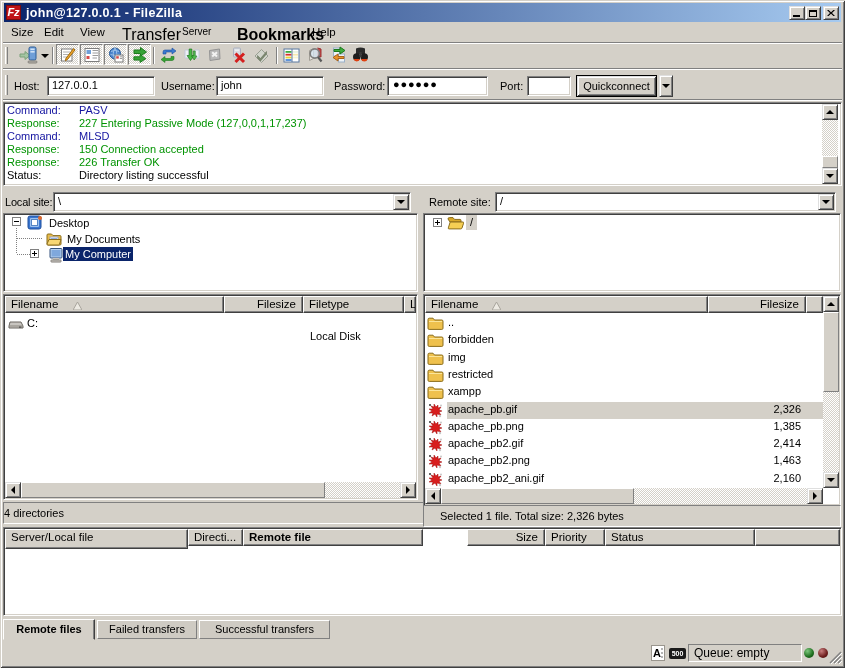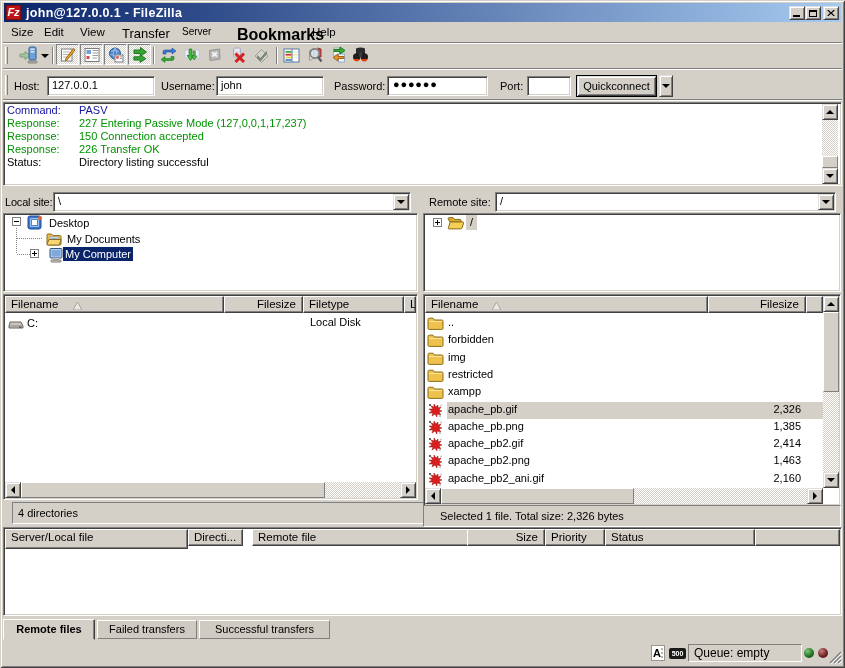--- a/index.html
+++ b/index.html
@@ -44,21 +44,21 @@
   </div>
 <div class="abs sbtn" style="left:823px;top:6px;width:16px;height:14px;">
     <svg width="8" height="7" viewBox="0 0 8 7">
       <path d="M0 0 L3 3 L0 6 L1.6 6 L4 3.8 L6.4 6 L8 6 L5 3 L8 0 L6.4 0 L4 2.2 L1.6 0 Z" fill="#000"></path>
     </svg>
   </div>
 
 <div class="abs" style="left:11px;top:26px;font-size:11.5px;">Size</div>
 <div class="abs" style="left:44px;top:26px;font-size:11.5px;">Edit</div>
 <div class="abs" style="left:80px;top:26px;font-size:11.5px;">View</div>
-<div class="abs" style="left:122px;top:26px;font-size:13px;">Transfer</div>
+<div class="abs" style="left:122px;top:26px;font-size:16px;">Transfer</div>
 <div class="abs" style="left:182px;top:26px;font-size:10px;">Server</div>
 <div class="abs" style="left:237px;top:26px;font-size:16px;font-weight:bold;">Bookmarks</div>
 <div class="abs" style="left:312px;top:26px;font-size:11.5px;">Help</div>
 
 <div class="abs groove" style="left:3px;top:42px;width:839px;"></div>
 <div class="abs groove" style="left:3px;top:68px;width:839px;"></div>
 <div class="abs groove" style="left:3px;top:99px;width:839px;"></div>
 
 <div class="abs vgrip" style="left:5px;top:47px;height:17px;"></div>
 <div class="abs" id="ic-site" style="left:19px;top:46px;width:19px;height:19px;"><svg width="20" height="19" viewBox="0 0 20 19">
@@ -175,20 +175,21 @@
 <div class="abs sunk" style="left:527px;top:76px;width:44px;height:20px;"></div>
 <div class="abs" style="left:576px;top:75px;width:81px;height:22px;background:#d4d0c8;border:1px solid #000;box-shadow: inset 1px 1px 0 #dfdfdf, inset -1px -1px 0 #404040, inset 2px 2px 0 #fff, inset -2px -2px 0 #808080;text-align:center;line-height:20px;">Quickconnect</div>
 <div class="abs sbtn" style="left:659px;top:75px;width:14px;height:22px;">
     <div class="a-dn"></div>
   </div>
 
 <div class="abs sunk" style="left:3px;top:102px;width:839px;height:84px;"></div>
 <div class="abs" style="left:5px;top:104px;width:817px;line-height:13px;">
  <div><span style="color:#1414a0;display:inline-block;width:74px;padding-left:2px;">Command:</span><span style="color:#1414a0;">PASV</span></div>
  <div><span style="color:#009300;display:inline-block;width:74px;padding-left:2px;">Response:</span><span style="color:#009300;">227 Entering Passive Mode (127,0,0,1,17,237)</span></div>
+ <div><span style="color:#1414a0;display:inline-block;width:74px;padding-left:2px;">Command:</span><span style="color:#1414a0;">MLSD</span></div>
  <div><span style="color:#009300;display:inline-block;width:74px;padding-left:2px;">Response:</span><span style="color:#009300;">150 Connection accepted</span></div>
  <div><span style="color:#009300;display:inline-block;width:74px;padding-left:2px;">Response:</span><span style="color:#009300;">226 Transfer OK</span></div>
  <div><span style="display:inline-block;width:74px;padding-left:2px;">Status:</span><span>Directory listing successful</span></div>
 </div>
 
 <div class="abs dz" style="left:822px;top:104px;width:16px;height:80px;"></div>
 <div class="abs sbtn" style="left:822px;top:104px;width:16px;height:16px;">
     <div class="a-up"></div>
   </div>
 <div class="abs rais1" style="left:822px;top:156px;width:16px;height:12px;"></div>
@@ -255,32 +256,32 @@
 <div class="abs hcell" style="left:404px;top:296px;width:12px;height:17px;">L</div>
 <svg class="abs" style="left:73px;top:302px;" width="9" height="8">
     <polygon points="4.5,0 9,8 0,8" fill="#ece9e2" stroke="#a8a49c" stroke-width="1"></polygon>
   </svg>
 <div class="abs" id="ic-disk" style="left:8px;top:318px;width:16px;height:12px;"><svg width="16" height="12" viewBox="0 0 16 12">
 <path d="M2 4 L13 4 L15 8 L15 10 L1 10 L1 8 Z" fill="#c8c5c0" stroke="#6a6761"></path>
 <path d="M1 8 L15 8" stroke="#8a867f"></path>
 <rect x="11" y="8.6" width="2.4" height="1" fill="#3a3a3a"></rect>
     </svg></div>
 <div class="abs" style="left:27px;top:317px;">C:</div>
-<div class="abs" style="left:310px;top:316px;">Local Disk</div>
+<div class="abs" style="left:310px;top:330px;">Local Disk</div>
 
 <div class="abs dz" style="left:5px;top:482px;width:411px;height:16px;"></div>
 <div class="abs sbtn" style="left:5px;top:482px;width:16px;height:16px;">
     <div class="a-lf"></div>
   </div>
 <div class="abs rais1" style="left:21px;top:482px;width:304px;height:16px;"></div>
 <div class="abs sbtn" style="left:400px;top:482px;width:16px;height:16px;">
     <div class="a-rt"></div>
   </div>
 
-<div class="abs sunk1" style="left:12px;top:502px;width:482px;height:22px;line-height:20px;padding-left:5px;background:#d4d0c8;">4 directories</div>
+<div class="abs sunk1" style="left:3px;top:502px;width:482px;height:22px;line-height:20px;background:#d4d0c8;">4 directories</div>
 
 <div class="abs sunk" style="left:423px;top:294px;width:418px;height:212px;"></div>
 <div class="abs hcell" style="left:425px;top:296px;width:283px;height:17px;">Filename</div>
 <div class="abs hcell" style="left:708px;top:296px;width:98px;height:17px;text-align:right;padding-right:6px;">Filesize</div>
 <div class="abs hcell" style="left:806px;top:296px;width:17px;height:17px;"></div>
 <svg class="abs" style="left:492px;top:302px;" width="9" height="8">
     <polygon points="4.5,0 9,8 0,8" fill="#ece9e2" stroke="#a8a49c" stroke-width="1"></polygon>
   </svg>
 <div class="abs" id="rrows" style="left:425px;top:315px;width:398px;height:173px;overflow:hidden;">
     <div class="abs icon-folder" style="left:2px;top:1px;width:17px;height:15px;"><svg width="17" height="15" viewBox="0 0 17 15">
@@ -367,21 +368,21 @@
 <div class="abs rais1" style="left:441px;top:488px;width:193px;height:16px;"></div>
 <div class="abs sbtn" style="left:807px;top:488px;width:16px;height:16px;">
     <div class="a-rt"></div>
   </div>
 
 <div class="abs sunk1" style="left:423px;top:505px;width:418px;height:22px;line-height:20px;padding-left:16px;background:#d4d0c8;">Selected 1 file. Total size: 2,326 bytes</div>
 
 <div class="abs sunk" style="left:3px;top:527px;width:839px;height:89px;"></div>
 <div class="abs hcell" style="left:5px;top:529px;width:183px;height:20px;">Server/Local file</div>
 <div class="abs hcell" style="left:188px;top:529px;width:55px;height:17px;">Directi...</div>
-<div class="abs hcell" style="left:252px;top:529px;width:224px;height:17px;">Remote file</div>
+<div class="abs hcell" style="left:243px;top:529px;width:180px;height:17px;font-weight:bold;">Remote file</div>
 <div class="abs hcell" style="left:467px;top:529px;width:78px;height:17px;text-align:right;padding-right:6px;">Size</div>
 <div class="abs hcell" style="left:545px;top:529px;width:60px;height:17px;">Priority</div>
 <div class="abs hcell" style="left:605px;top:529px;width:150px;height:17px;">Status</div>
 <div class="abs hcell" style="left:755px;top:529px;width:85px;height:17px;"></div>
 
 <div class="abs" style="left:3px;top:619px;width:92px;height:21px;background:#d4d0c8;border:1px solid;border-color:#fff #404040 #d4d0c8 #fff;box-shadow: inset -1px 0 0 #808080;text-align:center;line-height:19px;font-weight:bold;">Remote files</div>
 <div class="abs" style="left:97px;top:620px;width:100px;height:19px;background:#cfcbc3;border:1px solid;border-color:#fff #808080 #808080 #fff;text-align:center;line-height:17px;">Failed transfers</div>
 <div class="abs" style="left:199px;top:620px;width:131px;height:19px;background:#cfcbc3;border:1px solid;border-color:#fff #808080 #808080 #fff;text-align:center;line-height:17px;">Successful transfers</div>
 
 <div class="abs" id="ic-ascii" style="left:651px;top:645px;width:14px;height:16px;"><svg width="14" height="16" viewBox="0 0 14 16">

